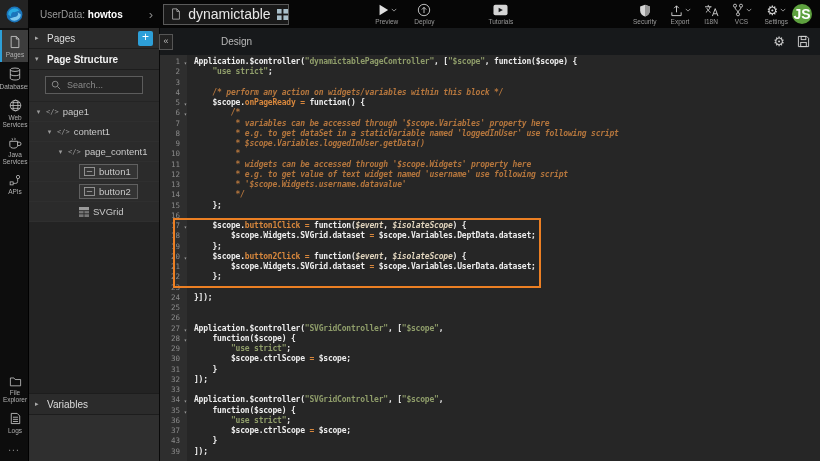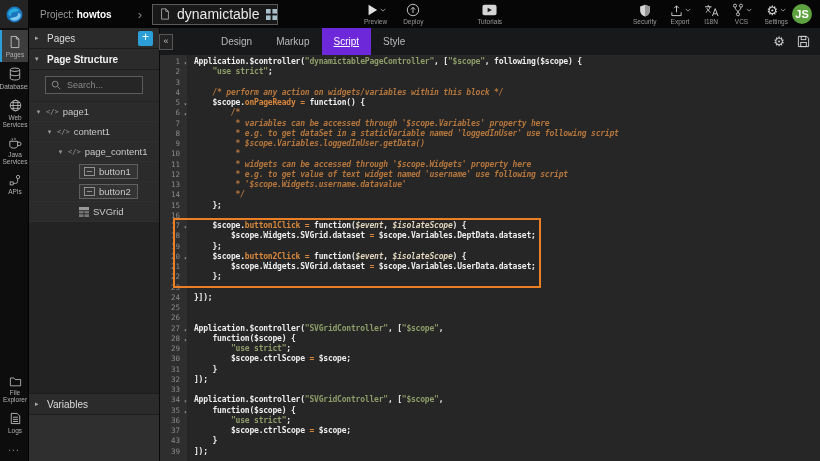--- a/index.html
+++ b/index.html
@@ -13,21 +13,21 @@
   .project b{color:#fff;}
   .bc-chev{color:#888;margin:0 10px 0 26px;font-size:13px;}
   .page-tab{display:flex;align-items:center;gap:6px;border:1px solid #5a5a5a;background:#191919;height:19px;padding:0 6px;width:112px;}
   .page-tab .label{font-size:14px;color:#e8e8e8;flex:1;}
   .grp-left{display:flex;align-items:flex-start;gap:16px;margin-left:86px;}
   .grp-right{margin-left:auto;display:flex;gap:13px;align-items:flex-start;}
   .tb-act{display:flex;flex-direction:column;align-items:center;gap:1px;cursor:pointer;}
   .tb-act .ic-row{height:13px;display:flex;align-items:center;gap:2px;}
   .tb-act .lbl{font-size:6.5px;color:#9b9b9b;white-space:nowrap;}
   .tb-tutorials{margin-left:38px;}
-  .avatar{width:20px;height:20px;border-radius:50%;background:#5ea13f;color:#fff;font-size:11px;font-weight:bold;display:flex;align-items:center;justify-content:center;margin:0 8px 0 4px;flex:0 0 20px;}
+  .avatar{width:20px;height:20px;border-radius:50%;background:#5ea13f;color:#fff;font-size:14px;font-weight:bold;display:flex;align-items:center;justify-content:center;margin:0 8px 0 4px;flex:0 0 20px;}
 
   
   .main{flex:1;display:flex;min-height:0;}
 
   
   .rail{width:28px;flex:0 0 28px;background:#0d0d0d;display:flex;flex-direction:column;padding-top:2px;}
   .rail-item{display:flex;flex-direction:column;align-items:center;padding:5px 0 4px;gap:2px;border-left:2px solid transparent;cursor:pointer;}
   .rail-item .lbl{font-size:6.5px;line-height:7px;text-align:center;color:#b0b0b0;}
   .rail-item.active{background:#3d3d3d;border-left-color:#2d9fd8;}
   .rail-spacer{flex:1;}
@@ -50,21 +50,21 @@
   .tree-row .code-glyph{font-family:"DejaVu Sans Mono",monospace;font-size:7px;color:#9a9a9a;}
   .tree-row .boxed{display:inline-flex;align-items:center;gap:4px;border:1px solid #606060;background:#343434;padding:1px 6px 1px 4px;}
   .filler1{flex:1;background:#232323;}
   .filler2{height:46px;flex:0 0 46px;background:#2f2f2f;}
   .vars-head{border-top:1px solid #1d1d1d;}
 
   
   .editor{flex:1;display:flex;flex-direction:column;background:#262626;border-left:1px solid #0a0a0a;min-width:0;}
   .tabbar{height:27px;flex:0 0 27px;background:#17191b;display:flex;align-items:center;}
   .collapse-btn{width:12px;height:14px;border:1px solid #555;background:#222;color:#bbb;font-size:9px;line-height:12px;text-align:center;margin-left:-1px;cursor:pointer;}
-  .tabs{display:flex;margin-left:36px;height:27px;}
+  .tabs{display:flex;margin-left:36px;height:27px;flex-direction:column;}
   .tab{padding:0 12px;font-size:10px;color:#b9b9b9;height:27px;line-height:27px;cursor:pointer;}
   .tab.active{background:#6d28d9;color:#fff;text-decoration:underline;}
   .tb-icons{margin-left:auto;display:flex;gap:12px;margin-right:10px;align-items:center;}
   .gear-glyph{color:#c9c9c9;font-size:13px;line-height:13px;cursor:pointer;}
 
   
   .code{position:relative;flex:1;overflow:hidden;background:#262626;padding-top:2px;}
   .code::before{content:"";position:absolute;left:0;top:0;bottom:0;width:27px;background:#2e2e2e;}
   .cline{position:relative;height:10.26px;display:flex;white-space:pre;
          font-family:"DejaVu Sans Mono",monospace;font-size:8px;font-weight:bold;letter-spacing:-0.2px;line-height:10.26px;}
@@ -88,21 +88,21 @@
 
   <header class="topbar">
     <div class="logo-tile">
       <svg width="19" height="19" viewBox="0 0 24 24">
           <circle cx="12" cy="12" r="10" fill="#1b75bb"></circle>
           <path d="M4 12a8 8 0 0 1 14-5l-6 2a4 4 0 0 0-4 6z" fill="#29abe2"></path>
           <path d="M20 12a8 8 0 0 1-14 5l6-2a4 4 0 0 0 4-6z" fill="#7ec9ef"></path>
         </svg>
     </div>
     <div class="project">
-      <span>Project:</span> <b>howtos</b>
+      <span>UserData:</span> <b>howtos</b>
     </div>
     <span class="bc-chev">›</span>
     <div class="page-tab">
       <span class="icon">
         <svg width="12" height="12" viewBox="0 0 14 14">
             <path d="M3 1h5l3 3v9H3z" fill="none" stroke="#aaa"></path>
             <path d="M8 1v3h3" fill="none" stroke="#aaa"></path>
           </svg>
       </span>
       <span class="label">dynamictable</span>
@@ -409,21 +409,21 @@
                 <path d="M1.5 1.5h9l2 2v9h-11z" fill="none" stroke="#d5d5d5"></path>
                 <rect x="4" y="8" width="6" height="4.5" fill="none" stroke="#d5d5d5"></rect>
                 <rect x="4.5" y="1.5" width="5" height="3.5" fill="none" stroke="#d5d5d5"></rect>
               </svg>
           </span>
         </div>
       </div>
       <div class="code" id="code">
           <div class="cline">
     <span class="gut">1<span class="fold">▾</span></span>
-    <span class="codetext"><span class="tk-p">Application.$controller(</span><span class="tk-s">"dynamictablePageController"</span><span class="tk-p">, [</span><span class="tk-s">"$scope"</span><span class="tk-p">, following($scope) {</span></span>
+    <span class="codetext"><span class="tk-p">Application.$controller(</span><span class="tk-s">"dynamictablePageController"</span><span class="tk-p">, [</span><span class="tk-s">"$scope"</span><span class="tk-p">, function($scope) {</span></span>
   </div>
           <div class="cline">
     <span class="gut">2</span>
     <span class="codetext"><span class="tk-p">    </span><span class="tk-s">"use strict"</span><span class="tk-p">;</span></span>
   </div>
           <div class="cline">
     <span class="gut">3</span>
     <span class="codetext"></span>
   </div>
           <div class="cline">

